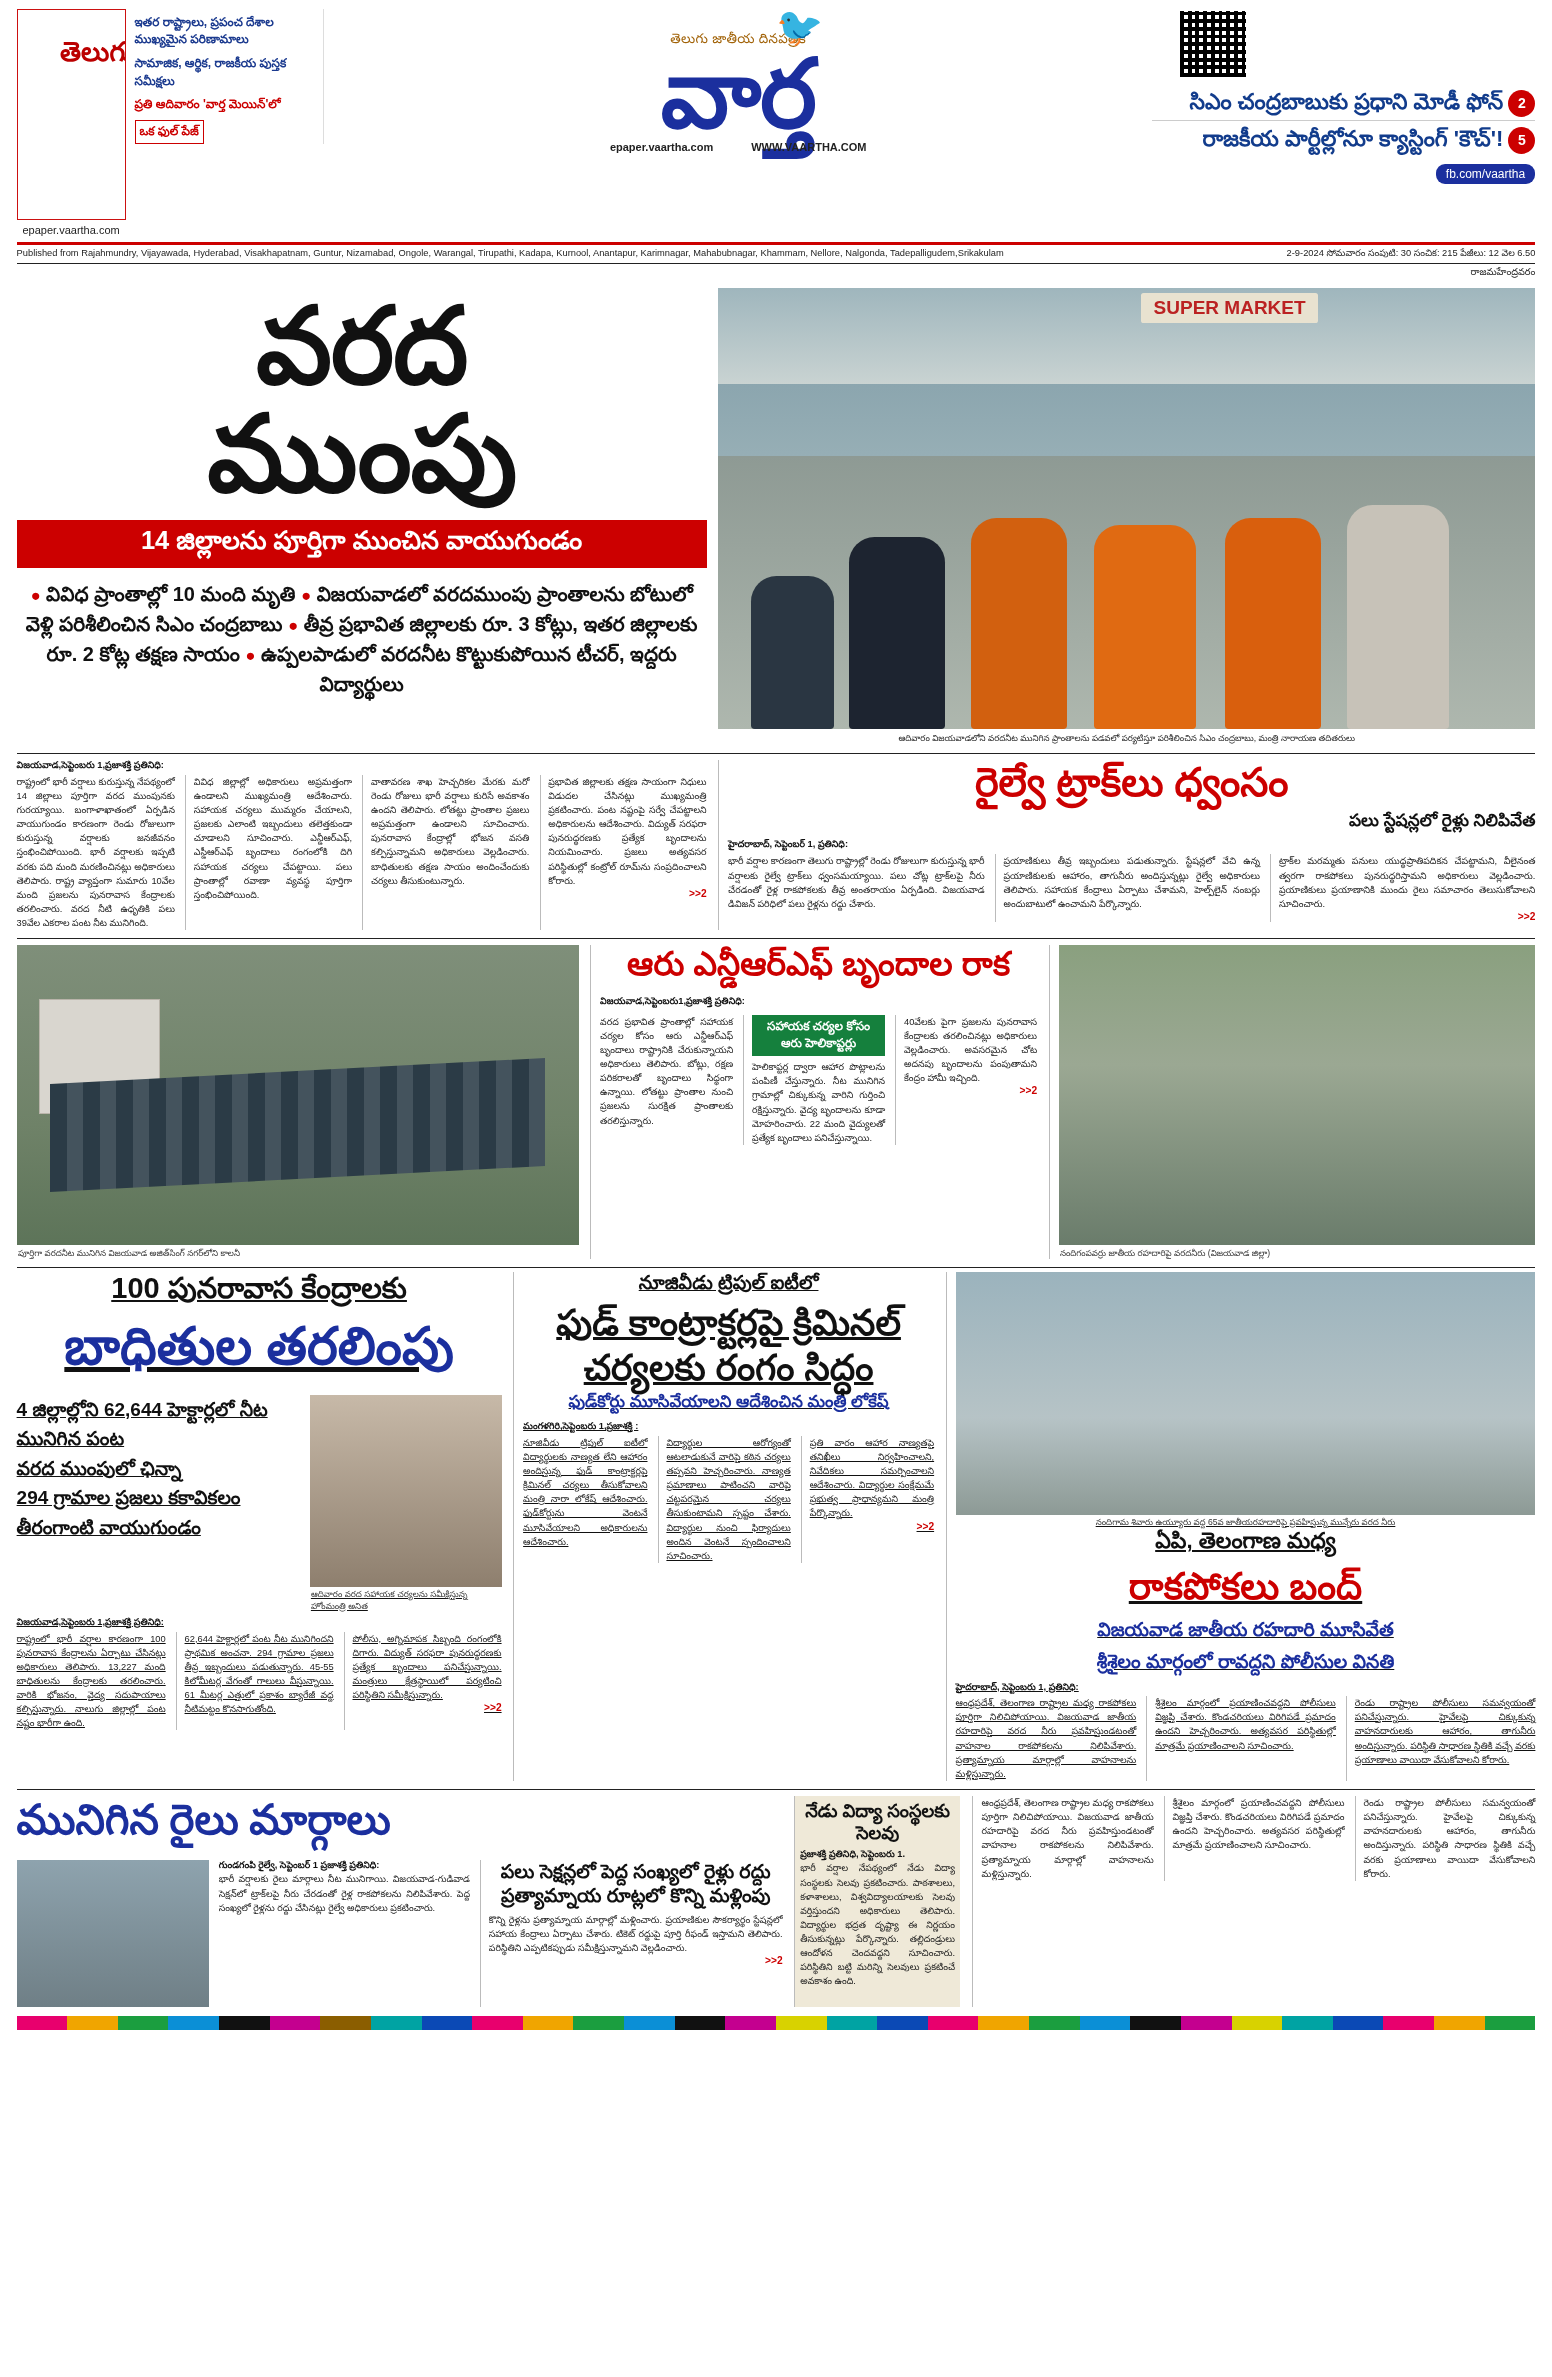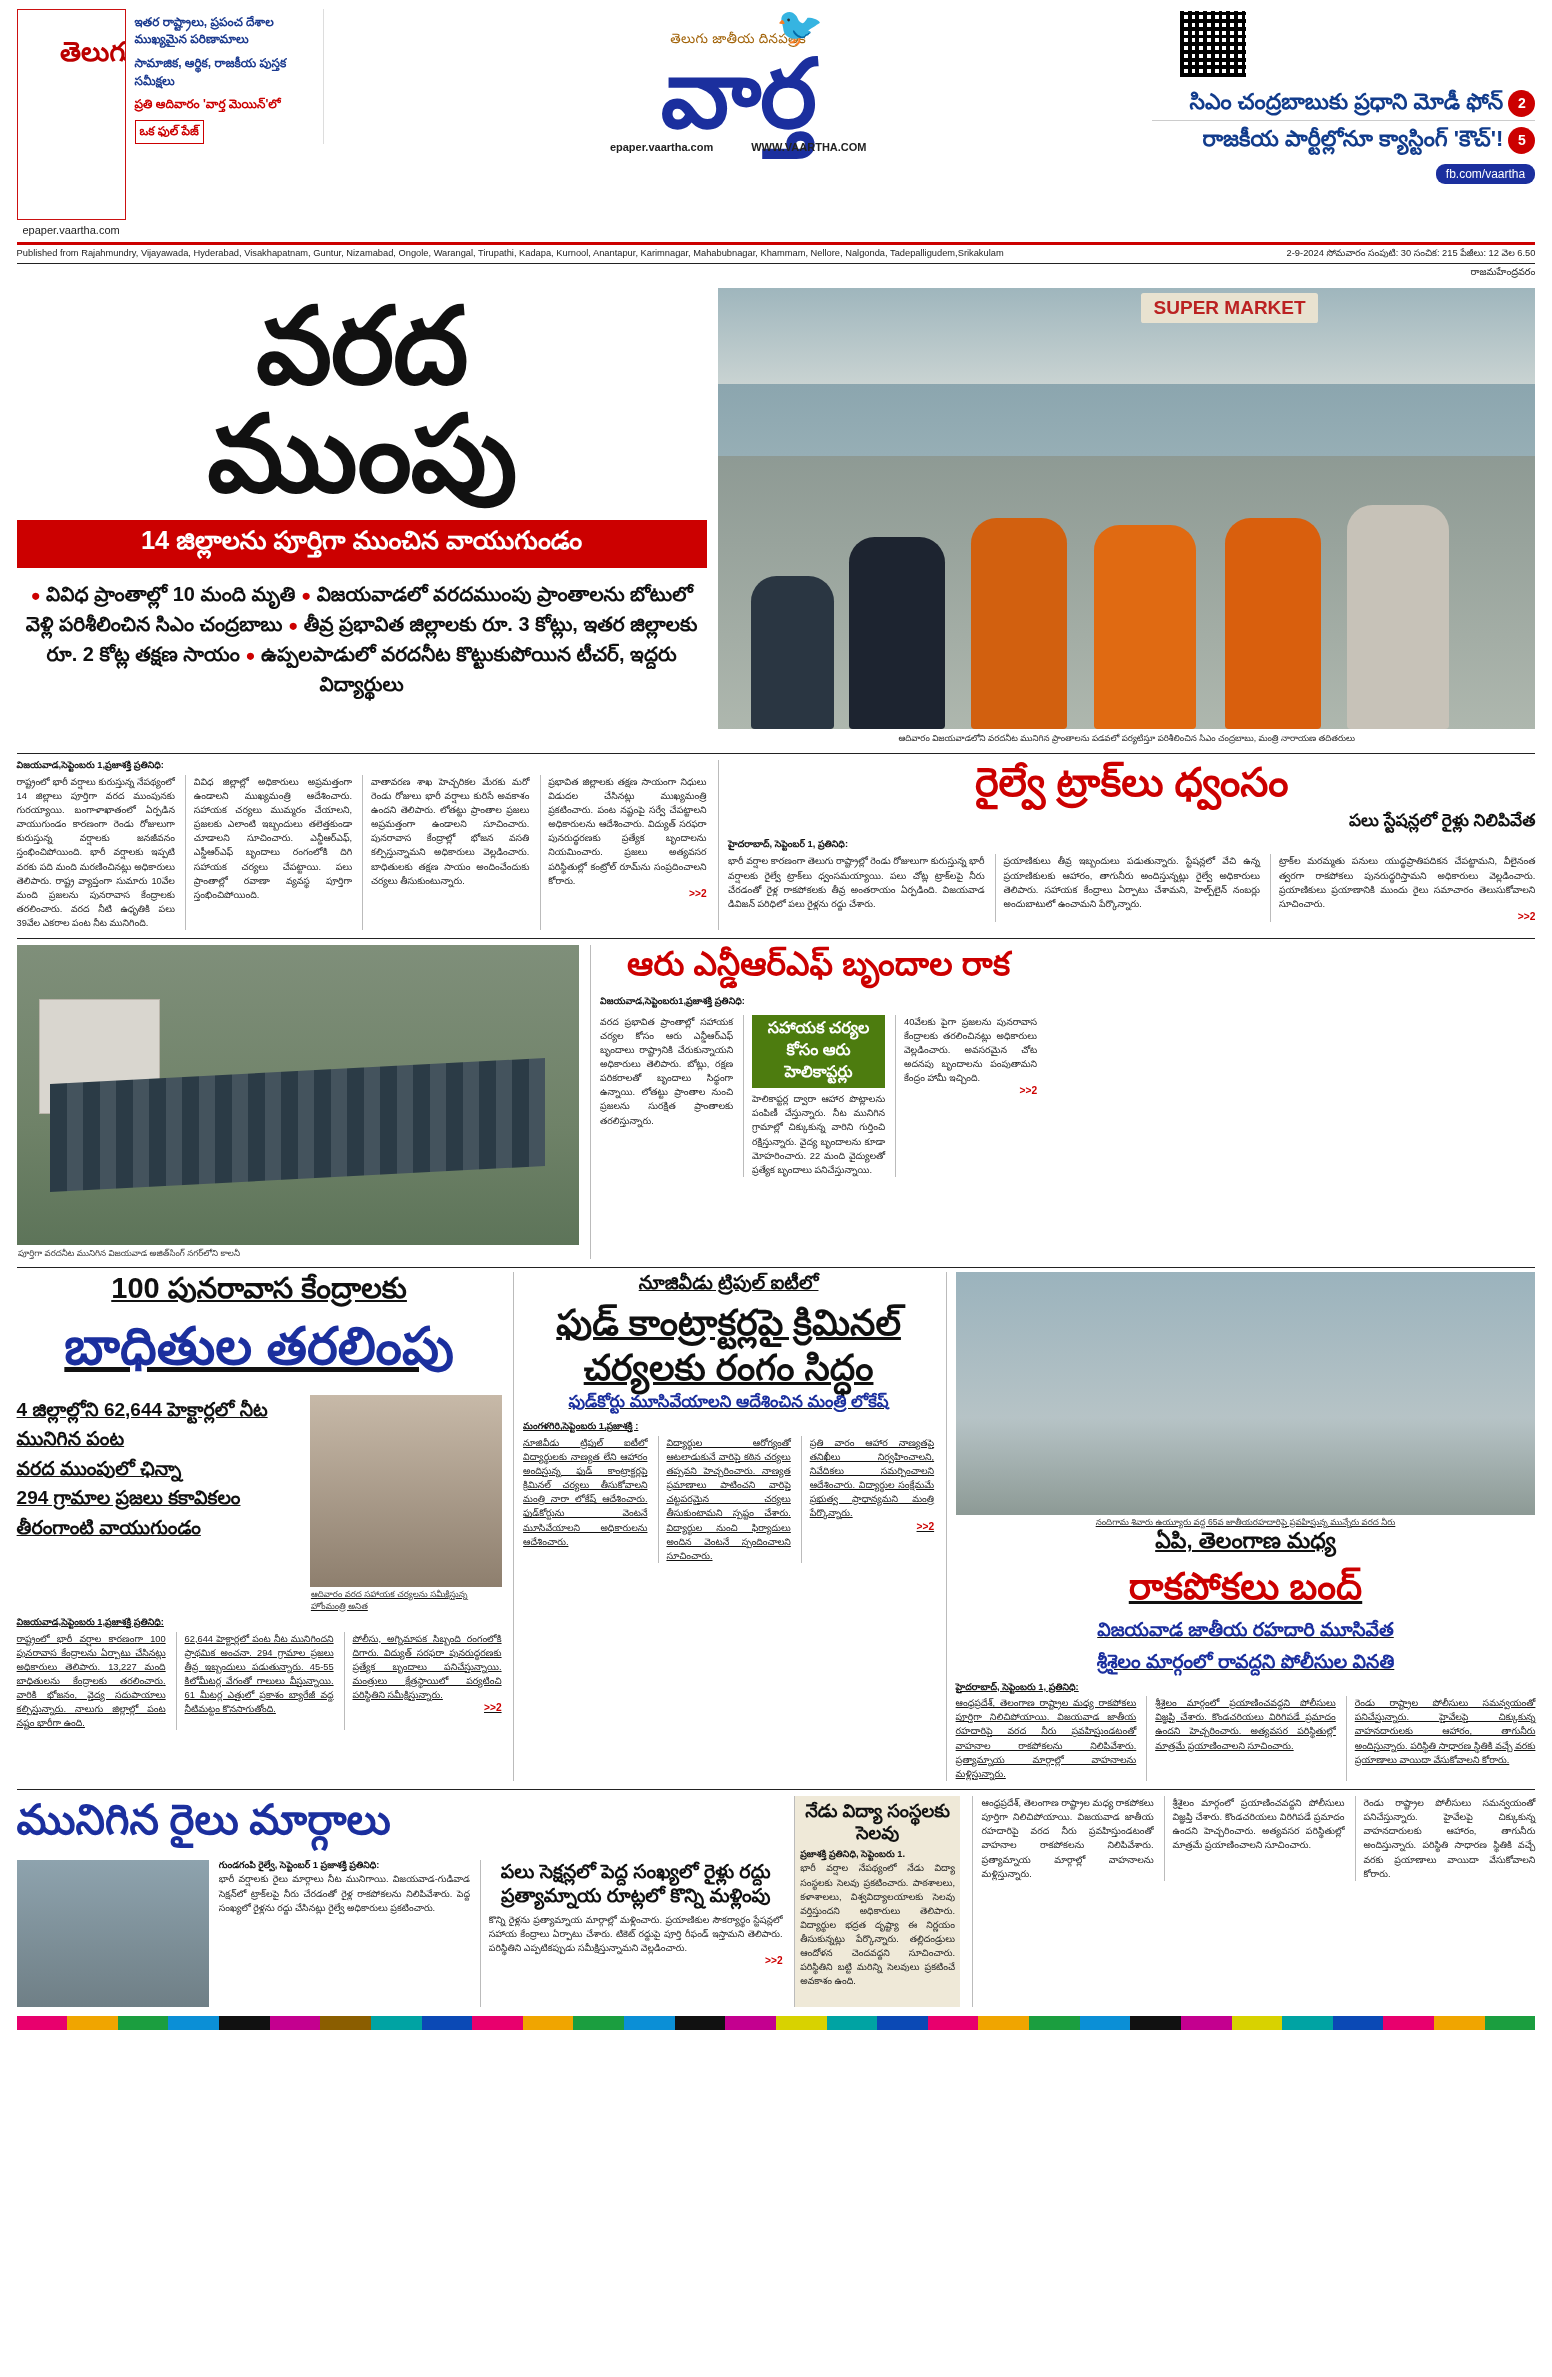--- a/index.html
+++ b/index.html
@@ -79,21 +79,21 @@
   
   .sec3 { display:flex; gap:11.5px; margin-top:7.7px; border-top:1.3px solid #222; padding-top:6.4px; }
   .s3-a { width:562px; flex:0 0 562px; }
   .s3-photo { width:100%; height:300px; background:linear-gradient(180deg,#7f8f7a,#6f8268 60%,#5d7459); position:relative; }
   .roofs { position:absolute; left:6%; right:6%; top:42%; height:36%; background:repeating-linear-gradient(90deg,#2b3b46 0 16.6px,#44535d 16.6px 33px); transform: skewY(-3deg); }
   .house { position:absolute; left:4%; top:18%; width:121px; height:115px; background:#d9d6cf; border:1.9px solid #b9b4aa; }
   .s3-b { width:447px; flex:0 0 447px; }
   .ndrf-head { text-align:center; font-size:33px; font-weight:bold; color:#c00; }
   .ndrf-cols { display:flex; gap:10.2px; margin-top:6.4px; }
   .ndrf-cols > div { flex:1; }
-  .redbar { background:#4d7c0f; color:#fff; font-size:16px; font-weight:bold; padding:3.8px 6.4px; text-align:center; margin-bottom:3.8px;}
+  .redbar { background:#15803d; color:#fff; font-size:12px; font-weight:bold; padding:3.8px 6.4px; text-align:center; margin-bottom:3.8px;}
   .s3-c { flex:1 1 auto; }
   .s3-c-photo { width:100%; height:300px; background:linear-gradient(180deg,#8aa07f,#9ba893 40%,#6a7c6b); }
 
   
   .sec4 { display:flex; gap:11.5px; margin-top:7.7px; border-top:1.3px solid #222; padding-top:4px;text-decoration:underline; }
   .s4-a { width:485px; flex:0 0 485px; }
   .s4-a h2 { margin:0; text-align:center; font-size:29px; color:#111; font-weight:bold;}
   .s4-a h1 { margin:3.8px 0 6.4px 0; text-align:center; font-size:52px; color:#1b2f9e; font-weight:bold;}
   .s4-flex { display:flex; gap:9px; }
   .s4-bullets { font-size:19px; line-height:1.55; font-weight:bold; color:#111; }
@@ -256,20 +256,24 @@
           <div class="redbar">సహాయక చర్యల కోసం ఆరు హెలికాప్టర్లు</div>
           <div class="body-text">హెలికాప్టర్ల ద్వారా ఆహార పొట్లాలను పంపిణీ చేస్తున్నారు. నీట మునిగిన గ్రామాల్లో చిక్కుకున్న వారిని గుర్తించి రక్షిస్తున్నారు. వైద్య బృందాలను కూడా మోహరించారు. 22 మంది వైద్యులతో ప్రత్యేక బృందాలు పనిచేస్తున్నాయి.</div>
         </div>
         <div class="col-rule" style="padding-left:7.7px;">
           <div class="body-text">40వేలకు పైగా ప్రజలను పునరావాస కేంద్రాలకు తరలించినట్లు అధికారులు వెల్లడించారు. అవసరమైన చోట అదనపు బృందాలను పంపుతామని కేంద్రం హామీ ఇచ్చింది.</div>
           <div class="more" style="text-align:right;">&gt;&gt;2</div>
         </div>
       </div>
     </div>
 
+    <div class="s3-c col-rule" style="padding-left:9px;">
+      <div class="s3-c-photo photo"></div>
+      <div class="cap">నందిగంపవర్రు జాతీయ రహదారిపై వరదనీరు (విజయవాడ జిల్లా)</div>
+    </div>
   </div>
 
   <div class="sec4">
 
     <div class="s4-a">
       <h2>100 పునరావాస కేంద్రాలకు</h2>
       <h1>బాధితుల తరలింపు</h1>
       <div class="s4-flex">
         <div class="s4-bullets">
           <div>4 జిల్లాల్లోని 62,644 హెక్టార్లలో నీట మునిగిన పంట</div>

